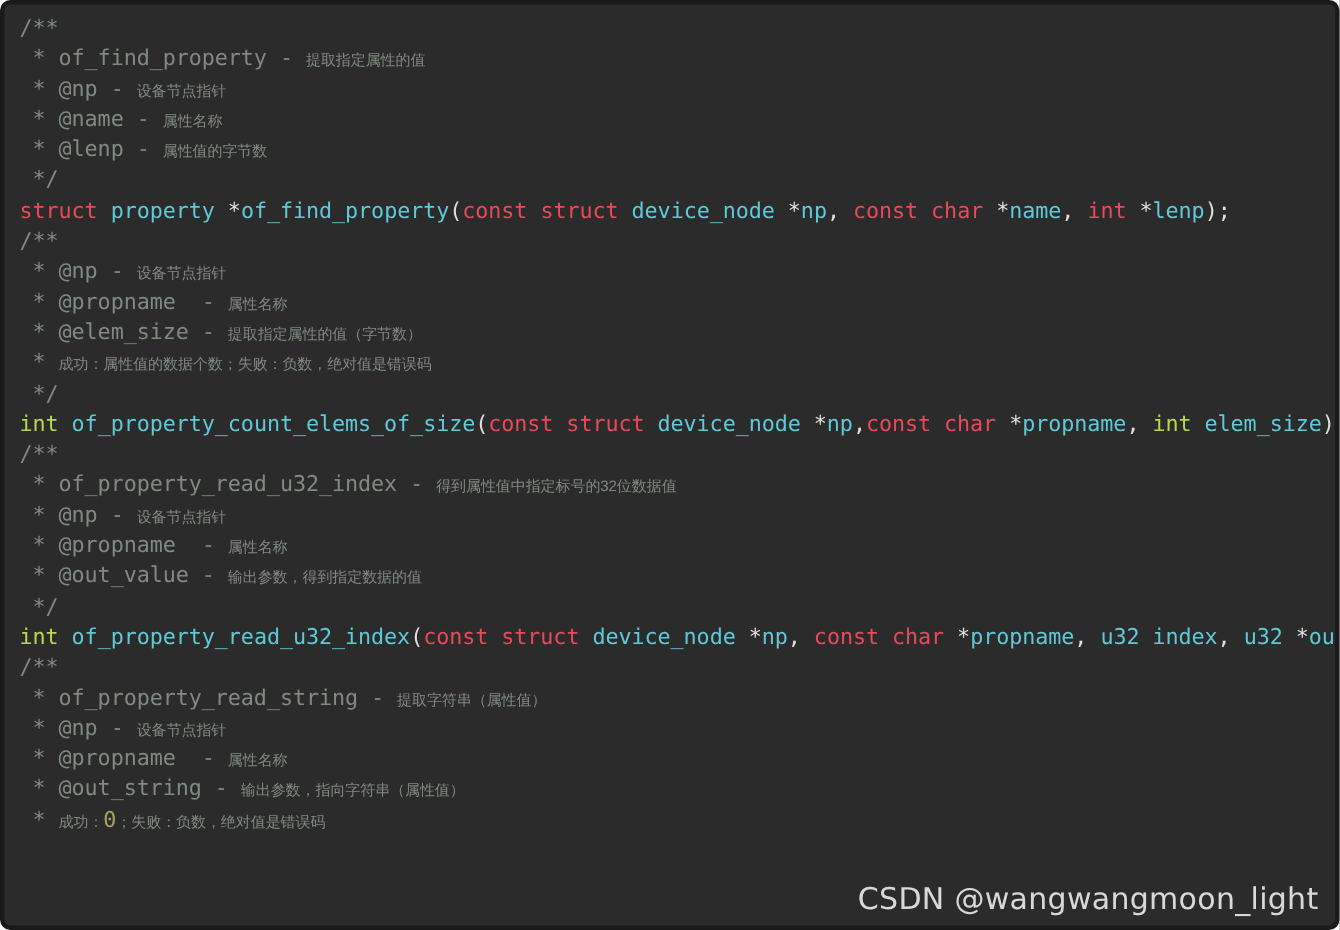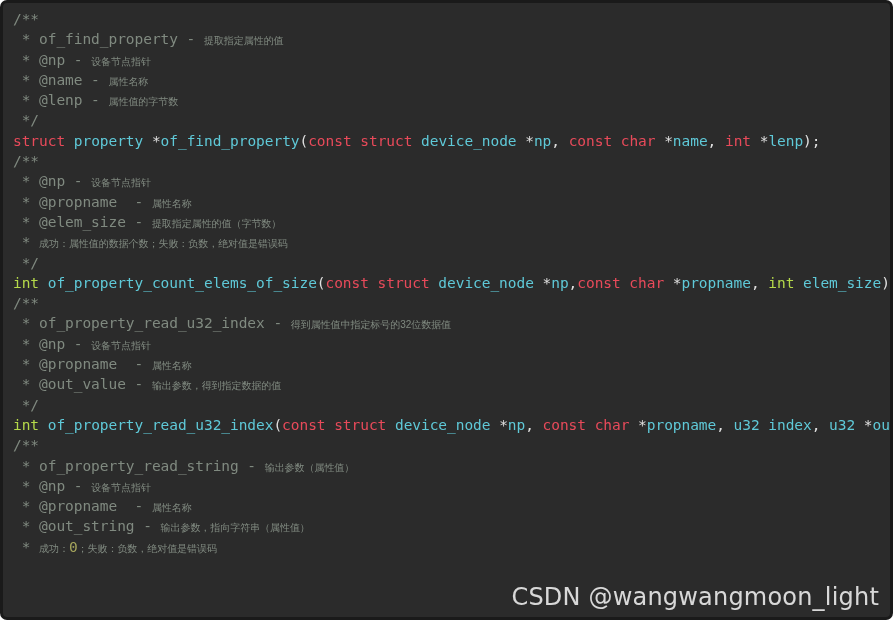--- a/index.html
+++ b/index.html
@@ -57,21 +57,21 @@
   .tok-num       { color: #a5a55c; }
 
   
   .cjk { font-family: Liberation Sans, sans-serif; font-size: 10px; }
 
   #watermark {
     position: absolute;
     right: 11px;
     bottom: 6px;
     font-family: "DejaVu Sans", "Liberation Sans", sans-serif;
-    font-size: 24px;
+    font-size: 20px;
     color: rgba(255,255,255,0.82);
     white-space: nowrap;
     pointer-events: none;
     letter-spacing: 0.2px;
     margin-left: 35px;
   }
 </style>
 </head>
 <body>
 
@@ -92,20 +92,20 @@
       <div class="code-line"><span class="tok-comment"> */</span></div>
       <div class="code-line"><span class="tok-int">int</span><span class="tok-punct"> </span><span class="tok-ident">of_property_count_elems_of_size</span><span class="tok-punct">(</span><span class="tok-keyword">const struct</span><span class="tok-punct"> </span><span class="tok-type">device_node</span><span class="tok-punct"> *</span><span class="tok-ident">np</span><span class="tok-punct">,</span><span class="tok-keyword">const char</span><span class="tok-punct"> *</span><span class="tok-ident">propname</span><span class="tok-punct">, </span><span class="tok-int">int</span><span class="tok-punct"> </span><span class="tok-ident">elem_size</span><span class="tok-punct">);</span></div>
       <div class="code-line"><span class="tok-comment">/**</span></div>
       <div class="code-line"><span class="tok-comment"> * of_property_read_u32_index - </span><span class="tok-comment cjk">得到属性值中指定标号的32位数据值</span></div>
       <div class="code-line"><span class="tok-comment"> * @np - </span><span class="tok-comment cjk">设备节点指针</span></div>
       <div class="code-line"><span class="tok-comment"> * @propname  - </span><span class="tok-comment cjk">属性名称</span></div>
       <div class="code-line"><span class="tok-comment"> * @out_value - </span><span class="tok-comment cjk">输出参数，得到指定数据的值</span></div>
       <div class="code-line"><span class="tok-comment"> */</span></div>
       <div class="code-line"><span class="tok-int">int</span><span class="tok-punct"> </span><span class="tok-ident">of_property_read_u32_index</span><span class="tok-punct">(</span><span class="tok-keyword">const struct</span><span class="tok-punct"> </span><span class="tok-type">device_node</span><span class="tok-punct"> *</span><span class="tok-ident">np</span><span class="tok-punct">, </span><span class="tok-keyword">const char</span><span class="tok-punct"> *</span><span class="tok-ident">propname</span><span class="tok-punct">, </span><span class="tok-type">u32</span><span class="tok-punct"> </span><span class="tok-ident">index</span><span class="tok-punct">, </span><span class="tok-type">u32</span><span class="tok-punct"> *</span><span class="tok-ident">out_value</span></div>
       <div class="code-line"><span class="tok-comment">/**</span></div>
-      <div class="code-line"><span class="tok-comment"> * of_property_read_string - </span><span class="tok-comment cjk">输出参数（属性值）</span></div>
+      <div class="code-line"><span class="tok-comment"> * of_property_read_string - </span><span class="tok-comment cjk">提取字符串（属性值）</span></div>
       <div class="code-line"><span class="tok-comment"> * @np - </span><span class="tok-comment cjk">设备节点指针</span></div>
       <div class="code-line"><span class="tok-comment"> * @propname  - </span><span class="tok-comment cjk">属性名称</span></div>
       <div class="code-line"><span class="tok-comment"> * @out_string - </span><span class="tok-comment cjk">输出参数，指向字符串（属性值）</span></div>
       <div class="code-line"><span class="tok-comment"> * </span><span class="tok-comment cjk">成功：</span><span class="tok-num">0</span><span class="tok-comment cjk">；失败：负数，绝对值是错误码</span></div>
     </div>
   <div id="watermark">CSDN @wangwangmoon_light</div>
 </div>
 
 </body></html>

